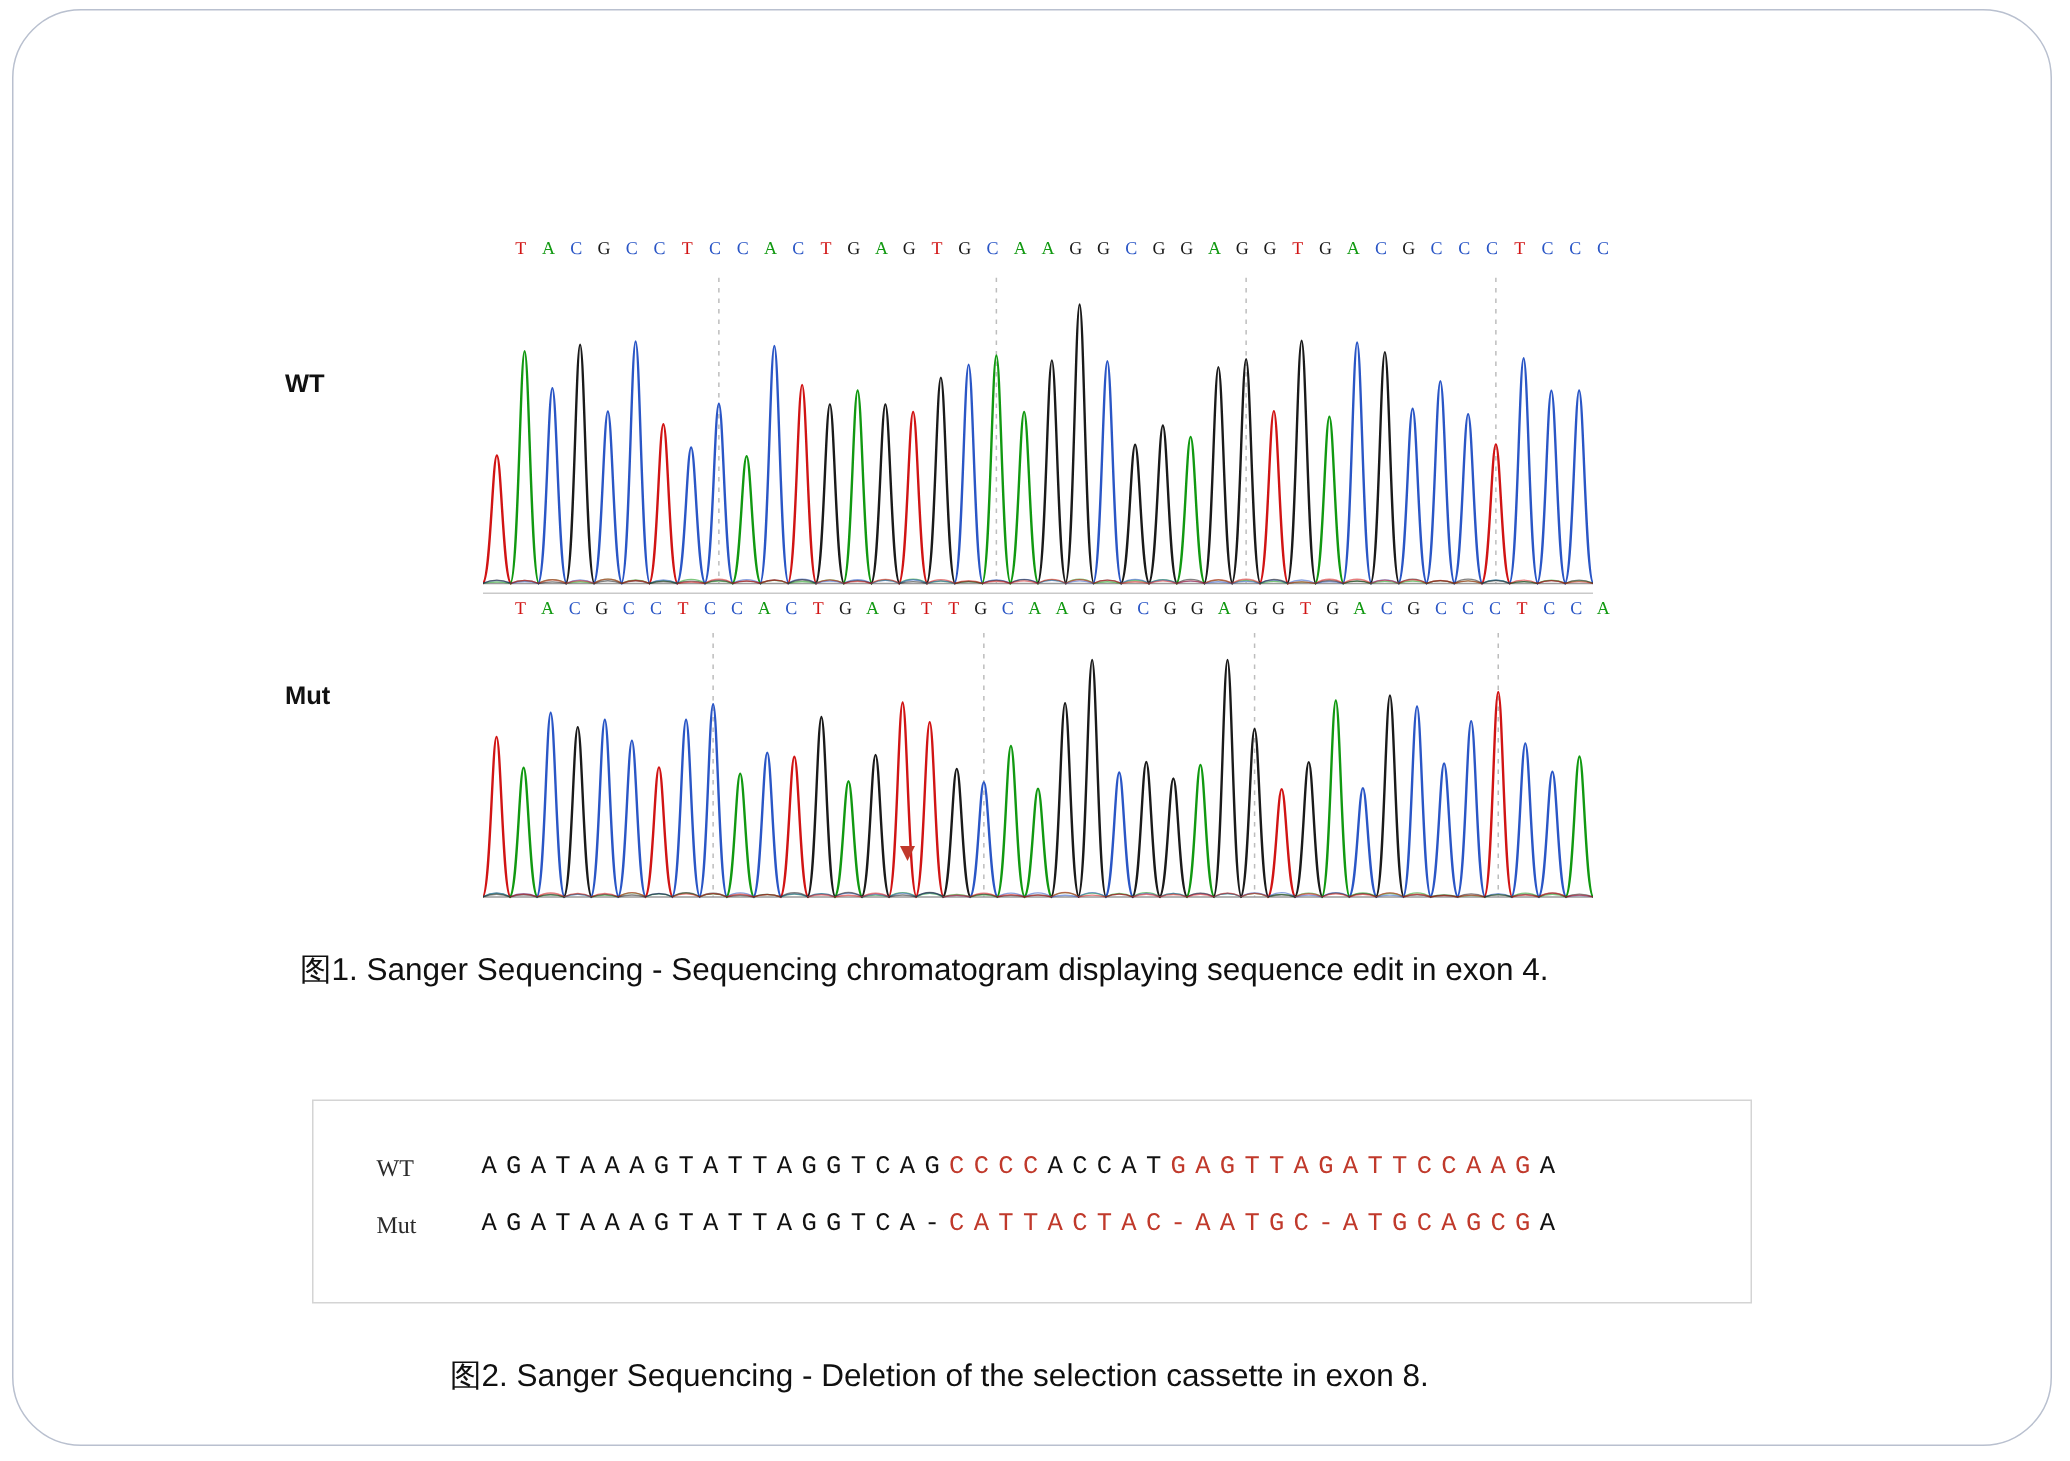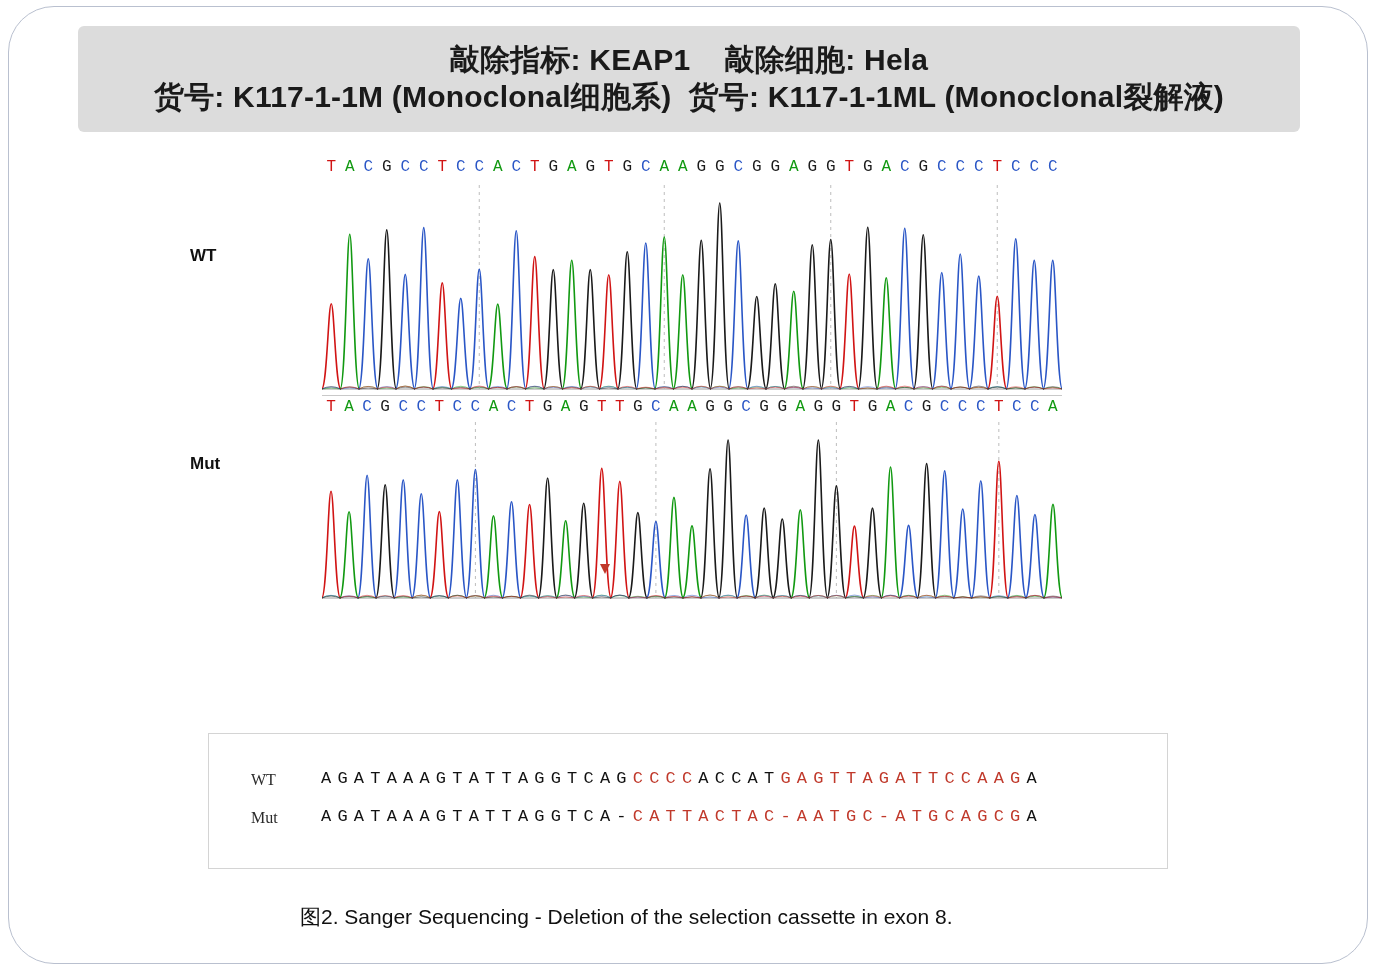--- a/index.html
+++ b/index.html
@@ -78,26 +78,26 @@
     width: 740px;
     background: #ffffff;
     border-bottom: 1px solid #c9c9c9;
     box-sizing: border-box;
   }
   #wt-panel { top: 6px; height: 240px; }
   #mut-panel { top: 246px; height: 208px; border-bottom: none; }
 
   .base-strip {
     position: absolute;
-    left: 0;
+    left: 16px;
     top: 2px;
     width: 100%;
     height: 18px;
-    font-family: Liberation Mono, monospace;
-    font-size: 16px;
+    font-family: Liberation Serif, serif;
+    font-size: 12px;
     letter-spacing: 0px;
     white-space: nowrap;
     overflow: hidden;
   }
   .base-strip span { display: inline-block; }
 
   .trace-svg {
     position: absolute;
     left: 0;
     bottom: 0;
@@ -161,24 +161,20 @@
     left: 0;
     top: 0;
   }
 </style>
 </head>
 <body>
 
 <div id="page">
   <div id="page-frame"></div>
 
-  <div id="title-banner">
-    <div class="title-line">敲除指标: KEAP1    敲除细胞: Hela</div>
-    <div class="title-line">货号: K117-1-1M (Monoclonal细胞系)  货号: K117-1-1ML (Monoclonal裂解液)</div>
-  </div>
 
   <div id="chroma-block">
     <div class="lane-label" id="wt-label">WT</div>
     <div class="lane-label" id="mut-label">Mut</div>
 
     <div class="trace-panel" id="wt-panel">
       <div class="base-strip" id="wt-bases"><span style="color: rgb(209, 20, 20); width: 18.5px; text-align: center;">T</span><span style="color: rgb(17, 153, 17); width: 18.5px; text-align: center;">A</span><span style="color: rgb(42, 86, 198); width: 18.5px; text-align: center;">C</span><span style="color: rgb(26, 26, 26); width: 18.5px; text-align: center;">G</span><span style="color: rgb(42, 86, 198); width: 18.5px; text-align: center;">C</span><span style="color: rgb(42, 86, 198); width: 18.5px; text-align: center;">C</span><span style="color: rgb(209, 20, 20); width: 18.5px; text-align: center;">T</span><span style="color: rgb(42, 86, 198); width: 18.5px; text-align: center;">C</span><span style="color: rgb(42, 86, 198); width: 18.5px; text-align: center;">C</span><span style="color: rgb(17, 153, 17); width: 18.5px; text-align: center;">A</span><span style="color: rgb(42, 86, 198); width: 18.5px; text-align: center;">C</span><span style="color: rgb(209, 20, 20); width: 18.5px; text-align: center;">T</span><span style="color: rgb(26, 26, 26); width: 18.5px; text-align: center;">G</span><span style="color: rgb(17, 153, 17); width: 18.5px; text-align: center;">A</span><span style="color: rgb(26, 26, 26); width: 18.5px; text-align: center;">G</span><span style="color: rgb(209, 20, 20); width: 18.5px; text-align: center;">T</span><span style="color: rgb(26, 26, 26); width: 18.5px; text-align: center;">G</span><span style="color: rgb(42, 86, 198); width: 18.5px; text-align: center;">C</span><span style="color: rgb(17, 153, 17); width: 18.5px; text-align: center;">A</span><span style="color: rgb(17, 153, 17); width: 18.5px; text-align: center;">A</span><span style="color: rgb(26, 26, 26); width: 18.5px; text-align: center;">G</span><span style="color: rgb(26, 26, 26); width: 18.5px; text-align: center;">G</span><span style="color: rgb(42, 86, 198); width: 18.5px; text-align: center;">C</span><span style="color: rgb(26, 26, 26); width: 18.5px; text-align: center;">G</span><span style="color: rgb(26, 26, 26); width: 18.5px; text-align: center;">G</span><span style="color: rgb(17, 153, 17); width: 18.5px; text-align: center;">A</span><span style="color: rgb(26, 26, 26); width: 18.5px; text-align: center;">G</span><span style="color: rgb(26, 26, 26); width: 18.5px; text-align: center;">G</span><span style="color: rgb(209, 20, 20); width: 18.5px; text-align: center;">T</span><span style="color: rgb(26, 26, 26); width: 18.5px; text-align: center;">G</span><span style="color: rgb(17, 153, 17); width: 18.5px; text-align: center;">A</span><span style="color: rgb(42, 86, 198); width: 18.5px; text-align: center;">C</span><span style="color: rgb(26, 26, 26); width: 18.5px; text-align: center;">G</span><span style="color: rgb(42, 86, 198); width: 18.5px; text-align: center;">C</span><span style="color: rgb(42, 86, 198); width: 18.5px; text-align: center;">C</span><span style="color: rgb(42, 86, 198); width: 18.5px; text-align: center;">C</span><span style="color: rgb(209, 20, 20); width: 18.5px; text-align: center;">T</span><span style="color: rgb(42, 86, 198); width: 18.5px; text-align: center;">C</span><span style="color: rgb(42, 86, 198); width: 18.5px; text-align: center;">C</span><span style="color: rgb(42, 86, 198); width: 18.5px; text-align: center;">C</span></div>
       <svg class="trace-svg" id="wt-trace" viewBox="0 0 740 210" preserveAspectRatio="none" height="210">
           <line x1="157.25" x2="157.25" y1="0" y2="204" stroke="#bdbdbd" stroke-dasharray="3,4" stroke-width="1"></line>
           <line x1="342.25" x2="342.25" y1="0" y2="204" stroke="#bdbdbd" stroke-dasharray="3,4" stroke-width="1"></line>
@@ -520,20 +516,21 @@
           <path d="M 721.5902439024389 176 Q 730.9756097560975 173.74203759152442 740.360975609756 176" fill="none" stroke="#2a56c6" stroke-width="0.9" opacity="0.55"></path>
           <path d="M 721.5902439024389 176 Q 730.9756097560975 172.17776029743254 740.360975609756 176" fill="none" stroke="#1a1a1a" stroke-width="0.9" opacity="0.55"></path>
           <path d="M 721.5902439024389 176 Q 730.9756097560975 173.5148120103404 740.360975609756 176" fill="none" stroke="#d11414" stroke-width="0.9" opacity="0.55"></path>
         </svg>
       <svg id="mut-marker" width="740" height="182" viewBox="0 0 740 182" style="position:absolute;left:0;bottom:-14px;pointer-events:none;">
         <polygon points="278,168 288,168 283,178" fill="#c0392b"></polygon>
       </svg>
     </div>
   </div>
 
+  <div class="caption" id="caption1">图1. Sanger Sequencing - Sequencing chromatogram displaying sequence edit in exon 4.</div>
 
   <div id="align-box">
     <div class="align-row" id="align-row-wt">
       <div class="align-name">WT</div>
       <div class="align-seq" id="align-seq-wt"><span class="d">A</span><span class="d">G</span><span class="d">A</span><span class="d">T</span><span class="d">A</span><span class="d">A</span><span class="d">A</span><span class="d">G</span><span class="d">T</span><span class="d">A</span><span class="d">T</span><span class="d">T</span><span class="d">A</span><span class="d">G</span><span class="d">G</span><span class="d">T</span><span class="d">C</span><span class="d">A</span><span class="d">G</span><span class="m">C</span><span class="m">C</span><span class="m">C</span><span class="m">C</span><span class="d">A</span><span class="d">C</span><span class="d">C</span><span class="d">A</span><span class="d">T</span><span class="m">G</span><span class="m">A</span><span class="m">G</span><span class="m">T</span><span class="m">T</span><span class="m">A</span><span class="m">G</span><span class="m">A</span><span class="m">T</span><span class="m">T</span><span class="m">C</span><span class="m">C</span><span class="m">A</span><span class="m">A</span><span class="m">G</span><span class="d">A</span></div>
     </div>
     <div class="align-row" id="align-row-mut">
       <div class="align-name">Mut</div>
       <div class="align-seq" id="align-seq-mut"><span class="d">A</span><span class="d">G</span><span class="d">A</span><span class="d">T</span><span class="d">A</span><span class="d">A</span><span class="d">A</span><span class="d">G</span><span class="d">T</span><span class="d">A</span><span class="d">T</span><span class="d">T</span><span class="d">A</span><span class="d">G</span><span class="d">G</span><span class="d">T</span><span class="d">C</span><span class="d">A</span><span class="d">-</span><span class="m">C</span><span class="m">A</span><span class="m">T</span><span class="m">T</span><span class="m">A</span><span class="m">C</span><span class="m">T</span><span class="m">A</span><span class="m">C</span><span class="m">-</span><span class="m">A</span><span class="m">A</span><span class="m">T</span><span class="m">G</span><span class="m">C</span><span class="m">-</span><span class="m">A</span><span class="m">T</span><span class="m">G</span><span class="m">C</span><span class="m">A</span><span class="m">G</span><span class="m">C</span><span class="m">G</span><span class="d">A</span></div>
     </div>

